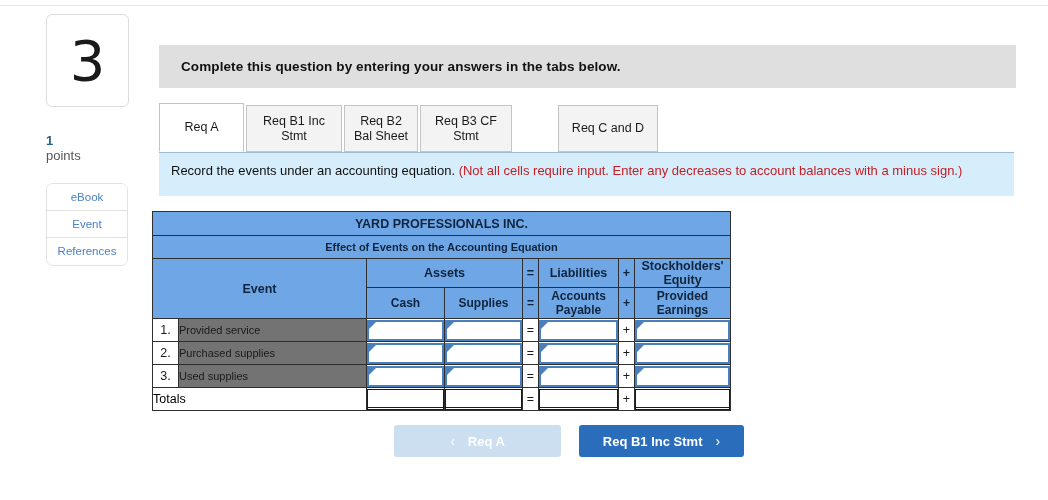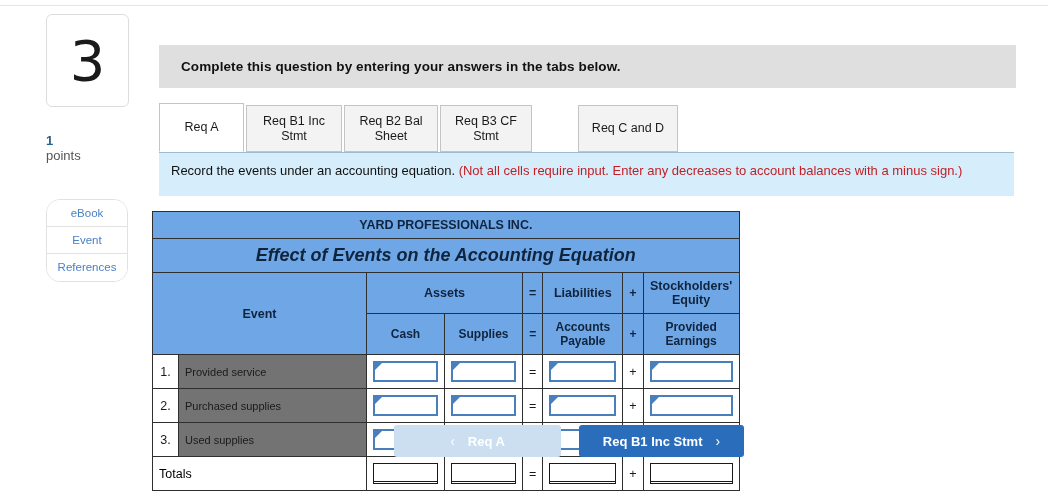--- a/index.html
+++ b/index.html
@@ -32,23 +32,23 @@
   }
   .qnum-box span {
     font-size: 56px; color: #1a1a1a; line-height: 1;
     font-family: "DejaVu Sans", sans-serif;
   }
   .points-wrap { position: absolute; left: 46px; top: 133px; width: 100px; }
   .points-num { font-size: 13px; color: #28608f; font-weight: bold; line-height: 15px; }
   .points-lbl { font-size: 13px; color: #555555; line-height: 16px; }
 
   .rail-btns {
-    position: absolute; left: 46px; top: 199px;
+    position: absolute; left: 46px; top: 183px;
     width: 82px;
-    border: 1px solid #e2e2e2; border-radius: 14px;
+    border: 1px solid #e2e2e2; border-radius: 7px;
     background: #fff; overflow: hidden;
   }
   .rail-btn {
     height: 27px; line-height: 27px;
     text-align: center; font-size: 11.5px;
     color: #4a80c4; cursor: pointer;
     border-bottom: 1px solid #e2e2e2;
     background: #fff;
   }
   .rail-btn:last-child { border-bottom: none; }
@@ -85,21 +85,21 @@
     position: relative;
   }
   .tab.active {
     background: #ffffff;
     border-bottom-color: #ffffff;
     height: 49px;
     z-index: 3;
   }
   .tab-w1 { width: 85px; }
   .tab-w2 { width: 96px; }
-  .tab-w3 { width: 94px; }
+  .tab-w3 { width: 74px; }
   .tab-w4 { width: 92px; }
   .tab-w5 { width: 100px; margin-left: 44px; }
 
   
   .info-box {
     position: absolute; left: 10px; top: 152px;
     width: 855px; min-height: 44px;
     background: #d6eefb;
     border-top: 1px solid #9dbcd0;
     padding: 9px 12px 9px 12px;
@@ -111,31 +111,31 @@
 
   
   .acct-table {
     position: absolute; left: 3px; top: 211px;
     border-collapse: collapse;
     table-layout: fixed;
     font-size: 12px;
   }
   .acct-table td, .acct-table th {
     border: 1px solid #2f2f2f;
-    padding: 6px;
+    padding: 0;
     vertical-align: middle;
   }
   .hdr-blue {
     background: #6ea6e6;
     color: #10253d;
     font-weight: bold;
     text-align: center;
   }
   .title-row td { height: 24px; font-size: 12.5px; }
-  .subtitle-row td { height: 23px; font-size: 18px; font-style: italic; }
+  .subtitle-row td { height: 23px; font-size: 11px; }
   .grp-row td { height: 27px; font-size: 12.5px; }
   .sub-row td { height: 31px; font-size: 12px; line-height: 14px; }
   .event-cell { height: 58px; font-size: 12.5px; }
   .op-cell { font-weight: bold; font-size: 13px; text-align: center; }
 
   .data-row td { height: 23px; }
   .num-cell {
     width: 26px; text-align: center; font-size: 12.5px;
     color: #1a1a1a; background: #fff;
   }

